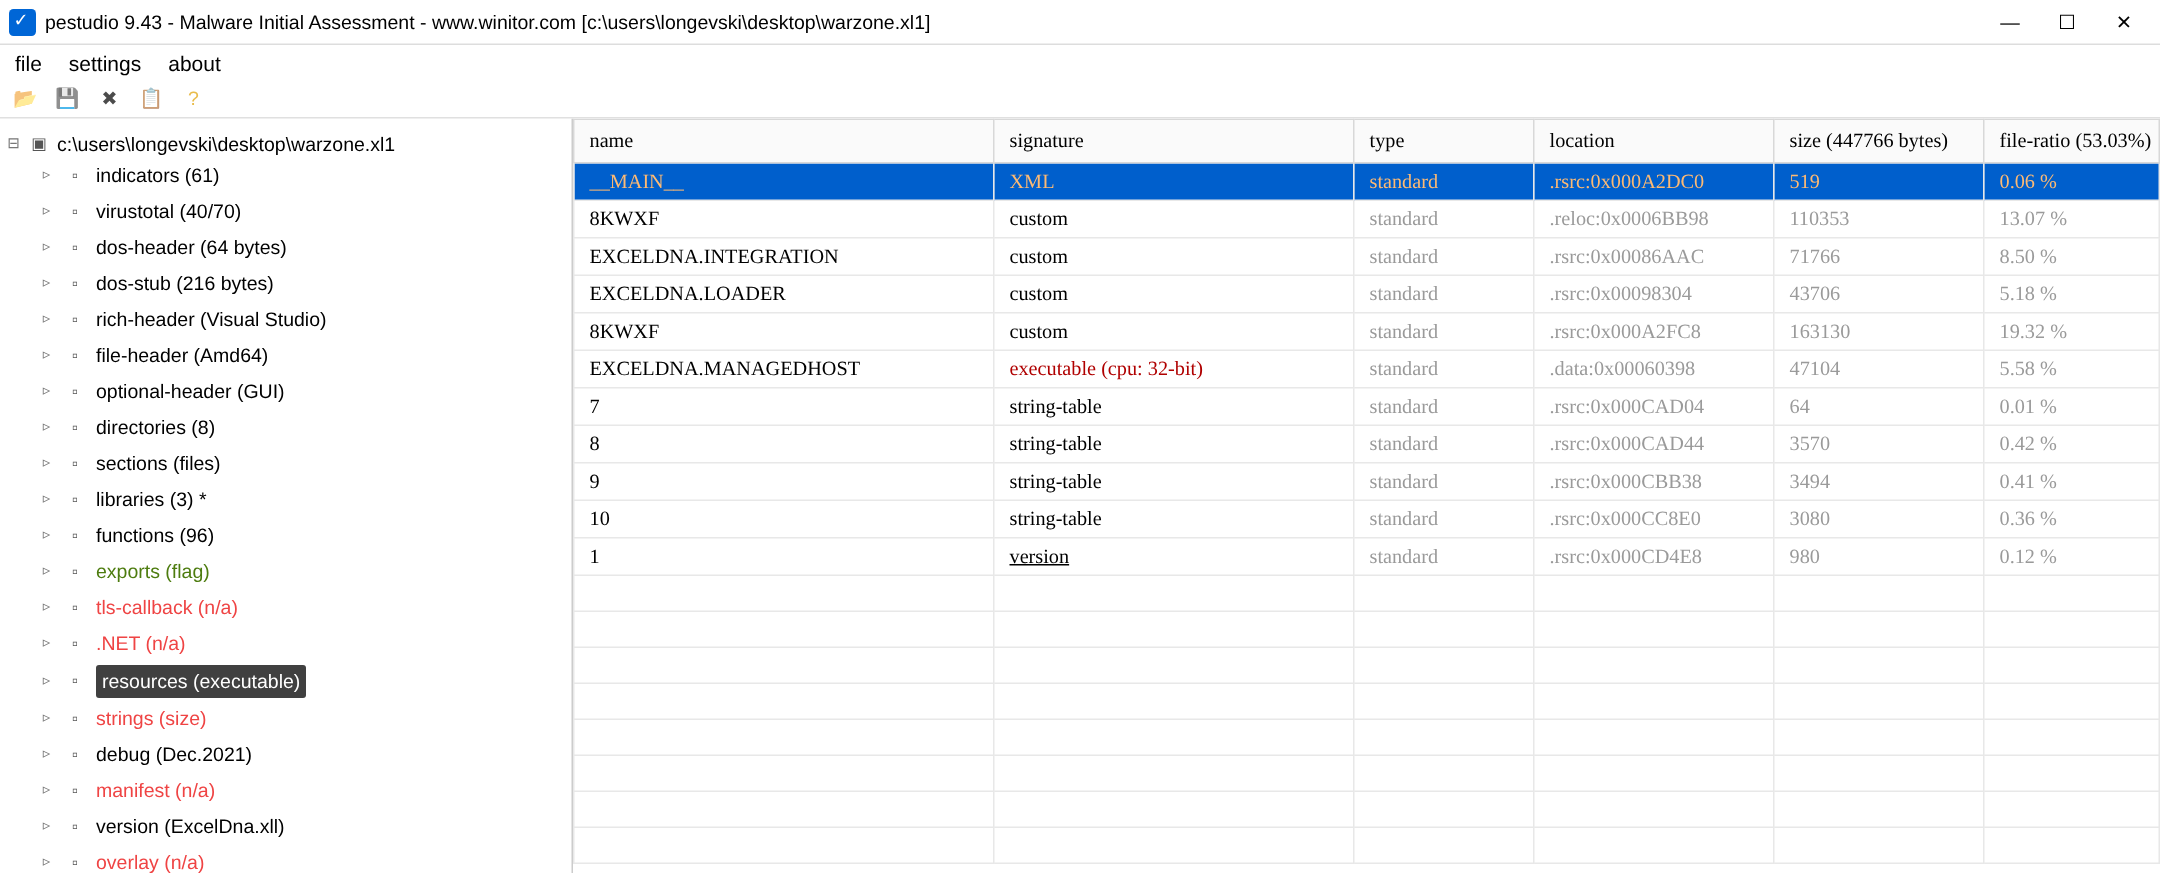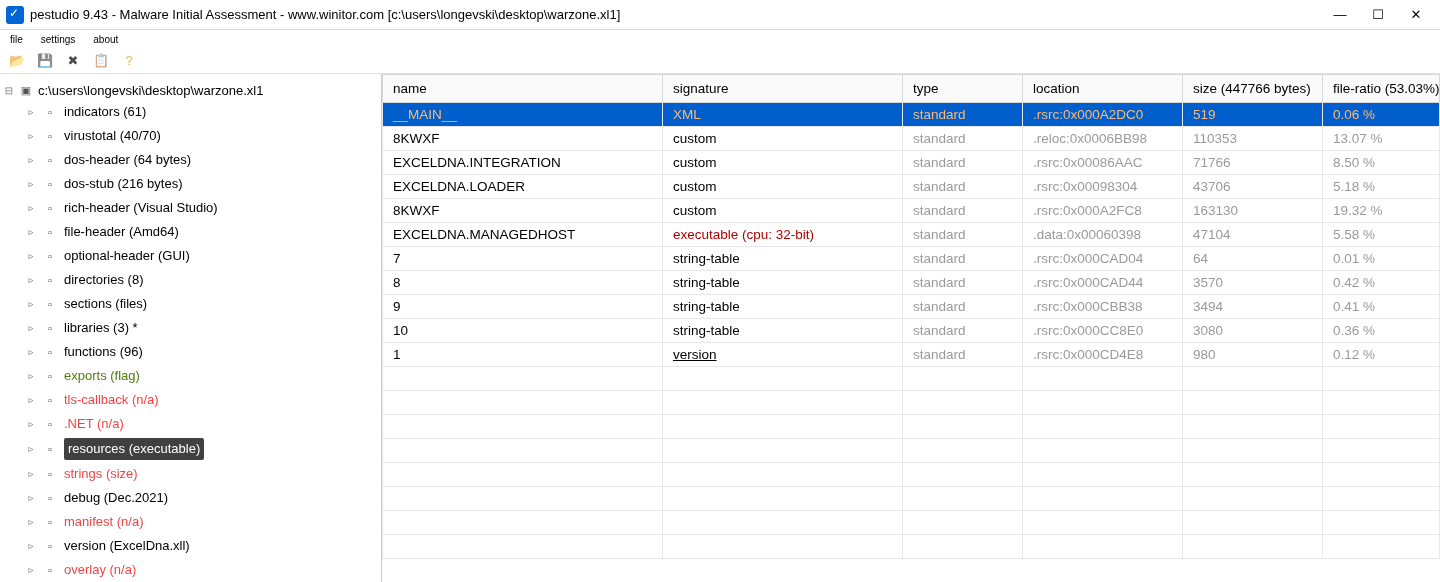--- a/index.html
+++ b/index.html
@@ -21,21 +21,21 @@
     margin-right: 6px; position: relative;
   }
   .titlebar .app-icon::after {
     content: "✓"; color: #fff; font-size: 12px; position: absolute;
     left: 3px; top: 0px;
   }
   .titlebar .title { flex: 1; font-size: 13px; }
   .winbtns { display: flex; gap: 18px; padding-right: 8px; }
   .winbtn { width: 20px; height: 20px; display:flex;align-items:center;justify-content:center; }
   .menubar {
-    display: flex; gap: 18px; padding: 4px 10px; font-size: 10px;
+    display: flex; gap: 18px; padding: 4px 10px; font-size: 14px;
   }
   .menu-item { cursor: default; }
   .toolbar {
     display: flex; gap: 10px; padding: 2px 8px 4px; align-items: center;
     border-bottom: 1px solid #e0e0e0;
   }
   .tool-icon { width: 18px; height: 18px; display:flex;align-items:center;justify-content:center; opacity:.7;}
   .main { flex: 1; display: flex; overflow: hidden; }
   .tree {
     width: 382px; border-right: 1px solid #ccc; padding: 6px 4px;
@@ -50,21 +50,21 @@
   .tree-bullet { color:#777; font-size:10px; display:inline-block;width:10px;text-align:center;}
   .tree-icon { width:16px; height:16px; display:inline-flex;align-items:center;justify-content:center; font-size:11px; color:#555;}
   .tree-label { }
   .tree-label.red { color:#000000; }
   .tree-label.blue { color:#ef4444; }
   .tree-label.grey { color:#ef4444; }
   .tree-label.orange { color:#4d7c0f; }
   .tree-item.selected .tree-label {
     background:#404040; color:#fff; padding:1px 4px; border-radius:2px;
   }
-  .table-wrap { flex:1; overflow:auto; }
+  .table-wrap { flex:1; overflow:auto;font-family:Liberation Serif, serif; }
   table { border-collapse: collapse; width: 100%; table-layout: fixed; }
   th {
     text-align: left; font-weight: 400; font-size: 13.5px;
     padding: 6px 10px; border: 1px solid #d8d8d8; background:#fafafa;
     white-space: nowrap;
   }
   td {
     padding: 4px 10px; border: 1px solid #e8e8e8; font-size: 13.5px;
     white-space: nowrap;
   }

